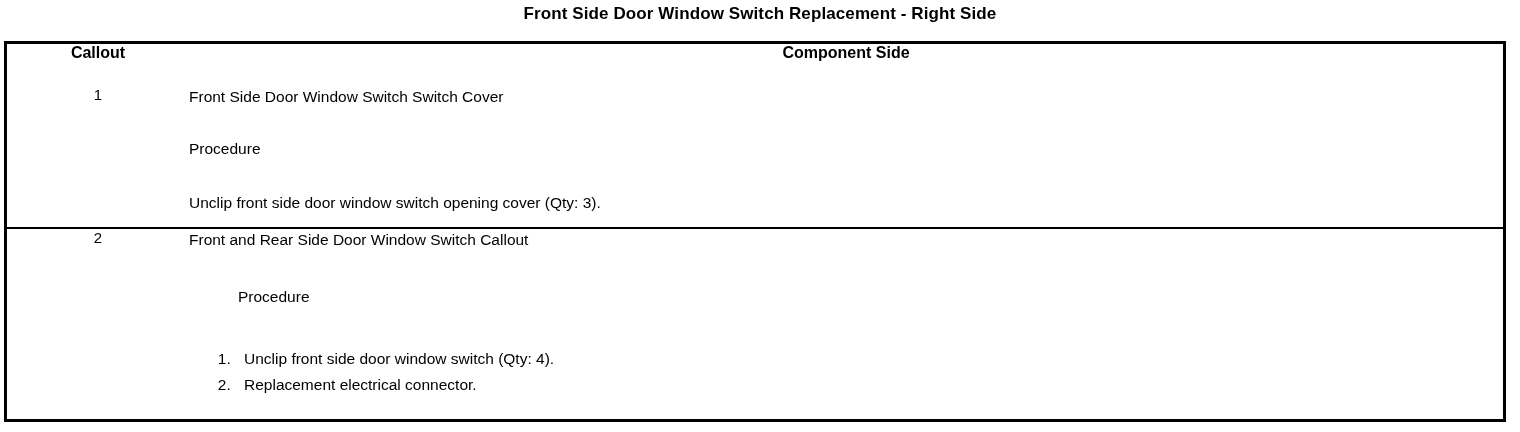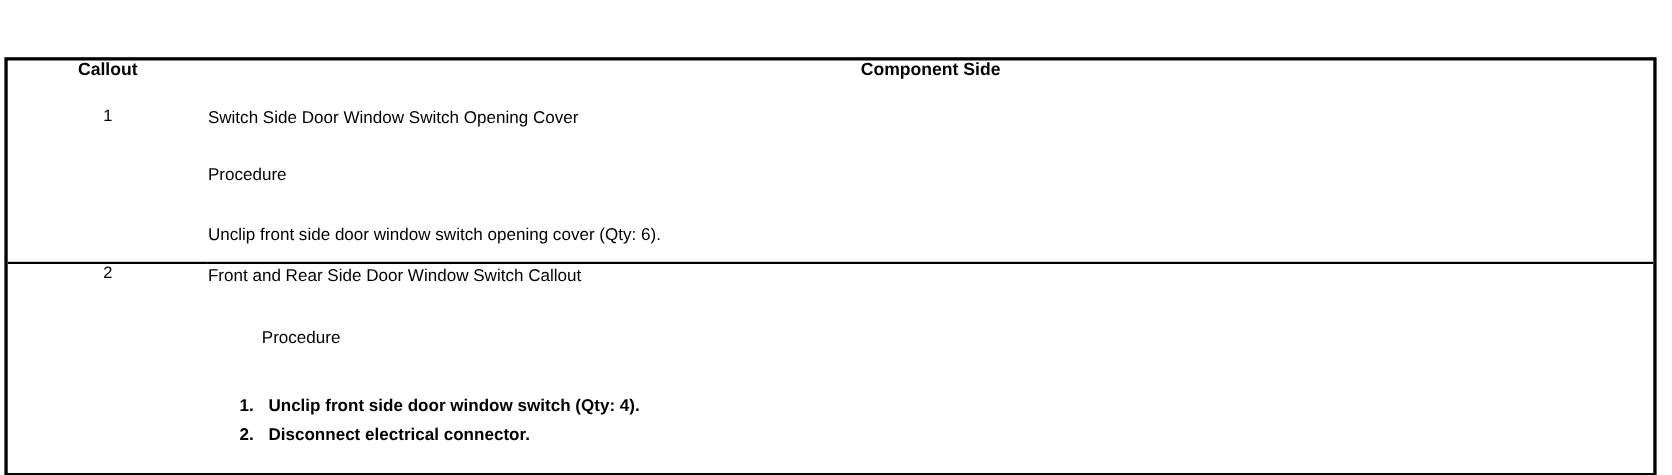--- a/index.html
+++ b/index.html
@@ -26,21 +26,21 @@
     width: 1520px;
     text-align: center;
     font-size: 17px;
     font-weight: bold;
     letter-spacing: 0.1px;
     line-height: 22px;
   }
   .table-wrap {
     position: absolute;
     left: 4px;
-    top: 52px;
+    top: 41px;
     width: 1502px;
     height: 381px;
     box-sizing: border-box;
     border: 3px solid #000;
   }
   table.proc {
     width: 100%;
     height: 100%;
     border-collapse: collapse;
     table-layout: fixed;
@@ -90,60 +90,60 @@
   }
   ol.steps {
     margin: 40px 0 0 0;
     padding-left: 46px;
     list-style-type: decimal;
   }
   ol.steps li {
     margin: 0;
     padding-left: 9px;
     line-height: 26px;
-    font-weight: bold;
   }
 </style>
 </head>
 <body>
 
 <div class="page">
 
+  <div class="doc-title">Front Side Door Window Switch Replacement - Right Side</div>
 
   <div class="table-wrap">
     <table class="proc">
       <colgroup>
         <col class="c-callout">
         <col class="c-component">
       </colgroup>
       <thead>
         <tr>
           <th class="th-callout">Callout</th>
           <th class="th-component">Component Side</th>
         </tr>
       </thead>
       <tbody>
 
         <tr class="row-1">
           <td class="cell-callout">1</td>
           <td class="cell-body">
-            <p class="line title-line">Switch Side Door Window Switch Opening Cover</p>
+            <p class="line title-line">Front Side Door Window Switch Switch Cover</p>
             <p class="line proc-head">Procedure</p>
-            <p class="line step">Unclip front side door window switch opening cover (Qty: 6).</p>
+            <p class="line step">Unclip front side door window switch opening cover (Qty: 3).</p>
           </td>
         </tr>
 
         <tr class="row-2">
           <td class="cell-callout">2</td>
           <td class="cell-body">
             <p class="line title-line">Front and Rear Side Door Window Switch Callout</p>
             <p class="line proc-head indented">Procedure</p>
             <ol class="steps">
               <li>Unclip front side door window switch (Qty: 4).</li>
-              <li>Disconnect electrical connector.</li>
+              <li>Replacement electrical connector.</li>
             </ol>
           </td>
         </tr>
 
       </tbody>
     </table>
   </div>
 
 </div>
 

